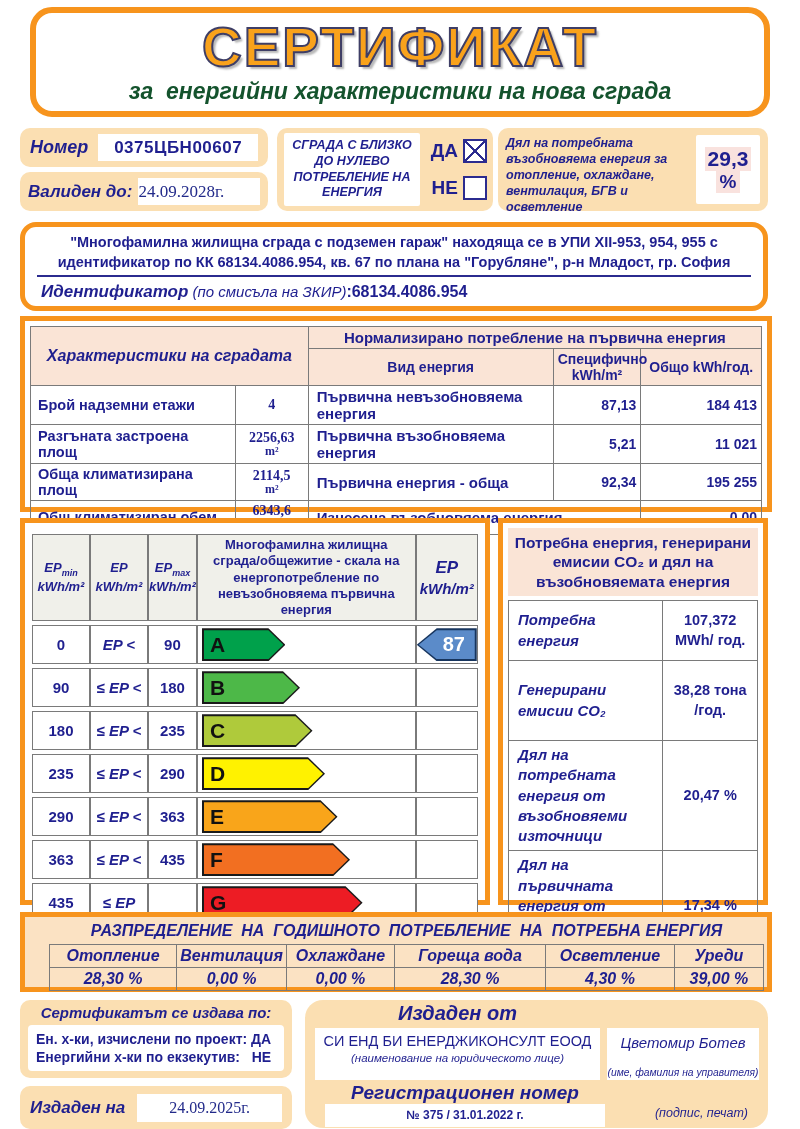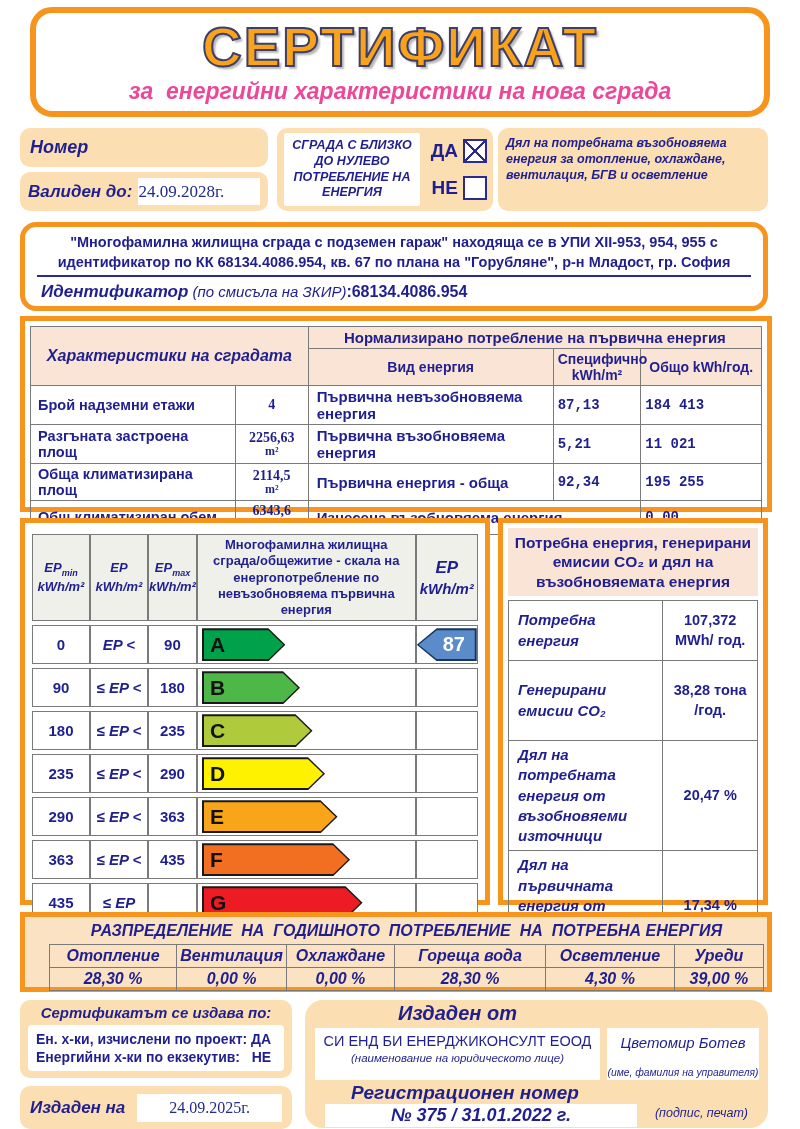--- a/index.html
+++ b/index.html
@@ -6,21 +6,21 @@
   body { margin: 0; background: #fff; font-family: "Liberation Sans", sans-serif; color: #1F1F8F; }
   .page { position: relative; width: 800px; height: 1129px; background: #fff; overflow: hidden; }
   .peach { background: #FBDFB2; border-radius: 10px; }
 
   
   .title-box { position: absolute; left: 30px; top: 7px; width: 740px; height: 110px;
     border: 6px solid #F7941D; border-radius: 22px; background: #fff;
     display: flex; flex-direction: column; align-items: center; justify-content: center; }
   .cert-title { font-size: 55px; font-weight: bold; letter-spacing: 2px; color: #F9A21B;
     -webkit-text-stroke: 2px #3E3E66; text-shadow: 3px 3px 2px #b9b9b9; line-height: 1.05; }
-  .cert-subtitle { font-size: 23px; font-weight: bold; font-style: italic; color: #ec4899; white-space: pre-wrap; margin-top: 2px; }
+  .cert-subtitle { font-size: 23px; font-weight: bold; font-style: italic; color: #14532d; white-space: pre-wrap; margin-top: 2px; }
 
   
   .meta-label { font-weight: bold; font-style: italic; }
   .num-box { position: absolute; left: 20px; top: 128px; width: 248px; height: 39px; display: flex; align-items: center; padding: 0 10px; gap: 10px; }
   .num-box .meta-label { font-size: 18px; }
   .num-value { flex: 1; height: 27px; line-height: 27px; text-align: center; font-weight: bold; font-size: 17px; letter-spacing: .5px; background: #fff; }
   .valid-box { position: absolute; left: 20px; top: 172px; width: 248px; height: 39px; display: flex; align-items: center; padding: 0 8px; gap: 6px; }
   .valid-box .meta-label { font-size: 17px; }
   .valid-value { flex: 1; height: 27px; line-height: 27px; text-align: left; font-family: "Liberation Serif", serif; font-size: 17px; background: #fff; color: #222a8a; }
   .nzeb-box { position: absolute; left: 277px; top: 128px; width: 216px; height: 83px; padding: 5px 6px 5px 7px; display: flex; gap: 5px; }
@@ -52,21 +52,21 @@
   .char-table { border-collapse: collapse; width: 100%; height: 100%; table-layout: fixed; }
   .char-table td { border: 1px solid #7a7a7a; padding: 2px 4px; }
   .char-table .hdr { background: #FAE4D6; text-align: center; }
   .char-hdr-left { font-size: 16px; font-weight: bold; font-style: italic; }
   .char-hdr-energy { font-size: 15px; font-weight: bold; }
   .char-col-hdr { font-size: 14px; font-weight: bold; }
   .cell-label { font-size: 14.5px; font-weight: bold; text-align: left; padding-left: 7px !important; margin-left: 31px; }
   .cell-value { font-family: "Liberation Serif", serif; font-size: 14px; font-weight: bold; text-align: center; line-height: 1.1; }
   .cell-value .u { display: block; font-size: 12px; }
   .cell-type { font-size: 15px; font-weight: bold; text-align: left; padding-left: 8px !important; }
-  .cell-num { font-family: Liberation Mono, monospace; font-size: 14px; font-weight: bold; text-align: left; }
+  .cell-num { font-family: Liberation Sans, sans-serif; font-size: 14px; font-weight: bold; text-align: right; }
 
   
   .scale-box { position: absolute; left: 20px; top: 518px; width: 470px; height: 387px; border: 5px solid #F7941D; background: #fff; padding: 7px; }
   .scale-table { border-collapse: separate; border-spacing: 0 4px; width: 100%; table-layout: fixed; }
   .scale-table td { border: 1px solid #7a7a7a; background: #fff; text-align: center; vertical-align: middle; }
   .scale-table .sh { background: #F0F0EA; height: 66px; font-size: 13px; font-weight: bold; font-style: italic; line-height: 1.3; }
   .scale-table .sh sub { font-size: 9px; }
   .scale-table .sh .unit-line { display: block; }
   .sh-building { font-size: 12.5px; font-weight: bold; font-style: normal !important; line-height: 1.25 !important; padding: 2px; }
   .sh-ep { font-size: 17px !important; }
@@ -112,55 +112,60 @@
   .issued-on-value { flex: 1; background: #fff; height: 28px; line-height: 28px; text-align: center; font-family: "Liberation Serif", serif; font-size: 16px; color: #222a8a; }
   .issuer-box { position: absolute; left: 305px; top: 1000px; width: 463px; height: 128px; border-radius: 18px; }
   .issuer-title { position: absolute; left: 10px; top: 2px; width: 285px; text-align: center; font-size: 20px; font-weight: bold; font-style: italic; }
   .company-box { position: absolute; left: 10px; top: 28px; width: 285px; height: 52px; background: #fff; text-align: center; padding-top: 5px; }
   .company-name { font-size: 14.5px; }
   .company-note { font-size: 11.5px; font-style: italic; margin-top: 3px; }
   .manager-box { position: absolute; left: 302px; top: 28px; width: 152px; height: 52px; background: #fff; text-align: center; padding-top: 6px; }
   .manager-name { font-size: 15px; font-style: italic; }
   .manager-note { font-size: 10.3px; font-style: italic; margin-top: 16px; }
   .reg-title { position: absolute; left: 20px; top: 82px; width: 280px; text-align: center; font-size: 19px; font-weight: bold; font-style: italic; }
-  .reg-value { position: absolute; left: 20px; top: 104px; width: 312px; height: 23px; background: #fff; text-align: center; font-size: 18px; font-weight: bold; font-style: italic; line-height: 23px; }
+  .reg-value { position: absolute; left: 20px; top: 104px; width: 280px; height: 23px; background: #fff; text-align: center; font-size: 12px; font-weight: bold; line-height: 23px; }
   .sign-note { position: absolute; right: 20px; top: 106px; font-size: 12.5px; font-style: italic; }
 </style>
 </head>
 <body>
 
 <div class="page">
 
   <div class="title-box">
     <div class="cert-title">СЕРТИФИКАТ</div>
     <div class="cert-subtitle">за  енергийни характеристики на нова сграда</div>
   </div>
 
   <div class="num-box peach">
     <span class="meta-label">Номер</span>
+    <span class="num-value">0375ЦБН00607</span>
   </div>
   <div class="valid-box peach">
     <span class="meta-label">Валиден до:</span>
     <span class="valid-value">24.09.2028г.</span>
   </div>
   <div class="nzeb-box peach">
     <div class="nzeb-label">СГРАДА С БЛИЗКО ДО НУЛЕВО ПОТРЕБЛЕНИЕ НА ЕНЕРГИЯ</div>
     <div class="nzeb-checks">
       <div class="check-row">
         <span>ДА</span>
         <span class="checkbox checked"></span>
       </div>
       <div class="check-row">
         <span>НЕ</span>
         <span class="checkbox"></span>
       </div>
     </div>
   </div>
   <div class="res-box peach">
     <div class="res-label">Дял на потребната възобновяема енергия за отопление, охлаждане, вентилация, БГВ и  осветление</div>
+    <div class="res-value-box">
+      <span class="res-value">29,3</span>
+      <span class="res-unit">%</span>
+    </div>
   </div>
 
   <div class="building-box">
     <div class="building-desc">"Многофамилна жилищна сграда с подземен гараж" находяща се в УПИ XII-953, 954, 955 с идентификатор по КК 68134.4086.954, кв. 67 по плана на "Горубляне", р-н Младост, гр. София</div>
     <hr>
     <div class="identifier-line">
       <span class="id-label">Идентификатор</span><span class="id-note"> (по смисъла на ЗКИР)</span><span class="id-value">:68134.4086.954</span>
     </div>
   </div>
 

